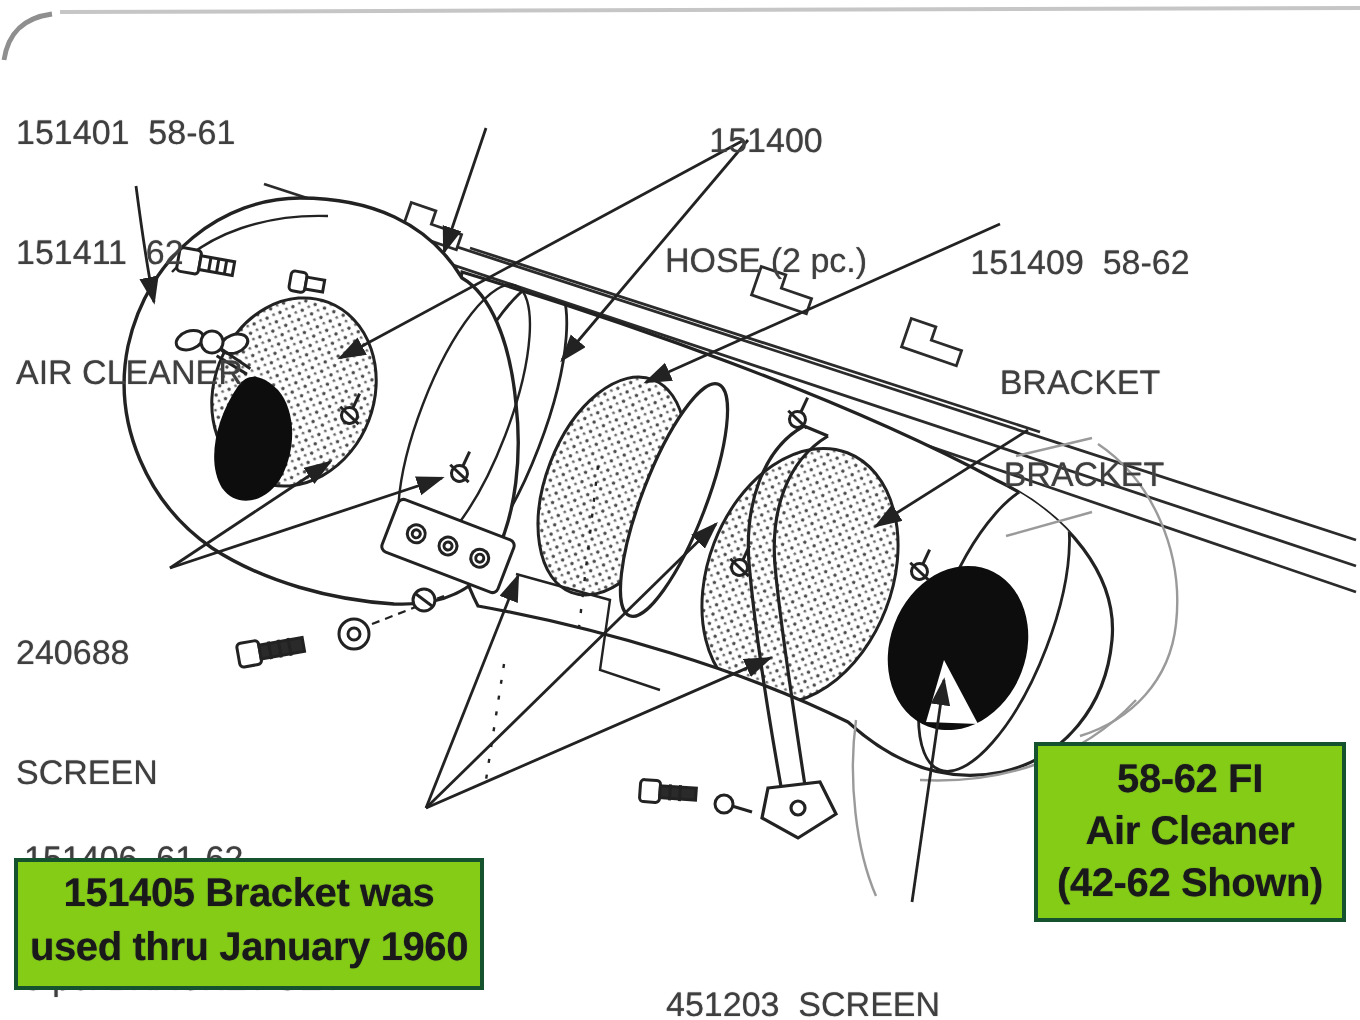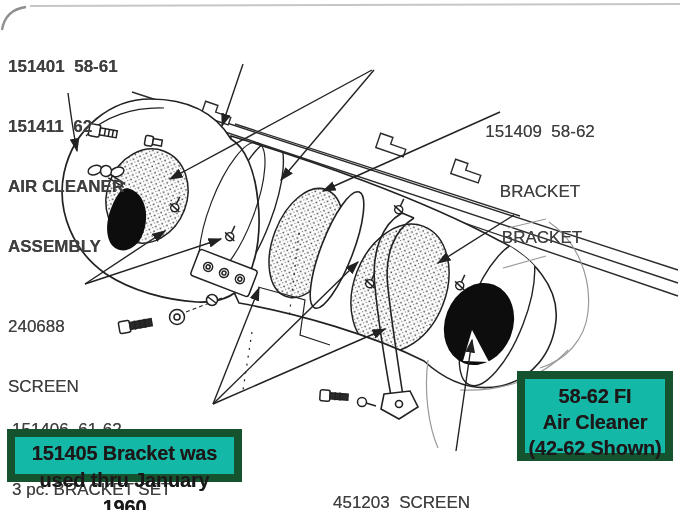--- a/index.html
+++ b/index.html
@@ -4,24 +4,24 @@
 <style>
   html,body{margin:0;padding:0;background:#ffffff;}
   .stage{position:relative;width:680px;height:510px;background:#ffffff;overflow:hidden;
          font-family:"Liberation Sans",sans-serif;}
   .diagram-svg{position:absolute;left:0;top:0;z-index:1;}
   .lbl{position:absolute;z-index:3;color:#3f3f3f;font-size:17px;line-height:20px;
        white-space:pre;text-shadow:0 0 0.5px #6a6a6a;}
   .lbl div{white-space:pre;}
   .center{text-align:center;}
   .right{text-align:center;}
-  .box{position:absolute;z-index:3;box-sizing:border-box;background:#14b8a6;
-       border:8px solid #14532d;text-align:center;font-weight:bold;color:#191919;
+  .box{position:absolute;z-index:3;box-sizing:border-box;background:#84cc16;
+       border:2px solid #14532d;text-align:center;font-weight:bold;color:#191919;
        text-shadow:0 0 0.5px #444;}
-  .note-box{left:7px;top:429px;width:235px;height:53px;font-size:20px;line-height:27px;padding-top:3px;letter-spacing:-0.2px;}
+  .note-box{left:7px;top:429px;width:235px;height:66px;font-size:20px;line-height:27px;padding-top:3px;letter-spacing:-0.2px;}
   .title-box{left:517px;top:371px;width:156px;height:90px;font-size:20px;line-height:26px;padding-top:4px;letter-spacing:-0.2px;}
 </style>
 </head>
 <body>
 
 <div class="stage">
 
   <svg class="diagram-svg" width="680" height="510" viewBox="0 0 680 510">
     <defs>
       <pattern id="stip" width="5" height="5" patternUnits="userSpaceOnUse">
@@ -198,30 +198,33 @@
       <path d="M514,215 L438,263" marker-end="url(#ah)"></path>
       <path d="M85,284 L165,231" marker-end="url(#ah)"></path>
       <path d="M85,284 L221,239" marker-end="url(#ah)"></path>
       <path d="M213,404 L259,288" marker-end="url(#ah)"></path>
       <path d="M213,404 L358,262" marker-end="url(#ah)"></path>
       <path d="M213,404 L385,329" marker-end="url(#ah)"></path>
       <path d="M456,451 L472,340" marker-end="url(#ah)"></path>
     </g>
   </svg>
 
-  <div class="lbl" style="left:8px;top:17px;font-weight:bold;">
+  <div class="lbl" style="left:8px;top:17px;">
     <div>151401  58-61</div>
     <div>151411  62</div>
     <div>AIR CLEANER</div>
-    <div>ASSEMBLY</div>
   </div>
 
   <div class="lbl center" style="left:178px;top:19px;width:122px;">
   </div>
 
+  <div class="lbl center" style="left:316px;top:21px;width:134px;">
+    <div>151400</div>
+    <div>HOSE (2 pc.)</div>
+  </div>
 
   <div class="lbl right" style="left:468px;top:82px;width:144px;">
     <div>151409  58-62</div>
     <div>BRACKET</div>
   </div>
 
   <div class="lbl right" style="left:470px;top:188px;width:144px;">
     <div>BRACKET</div>
   </div>
 

